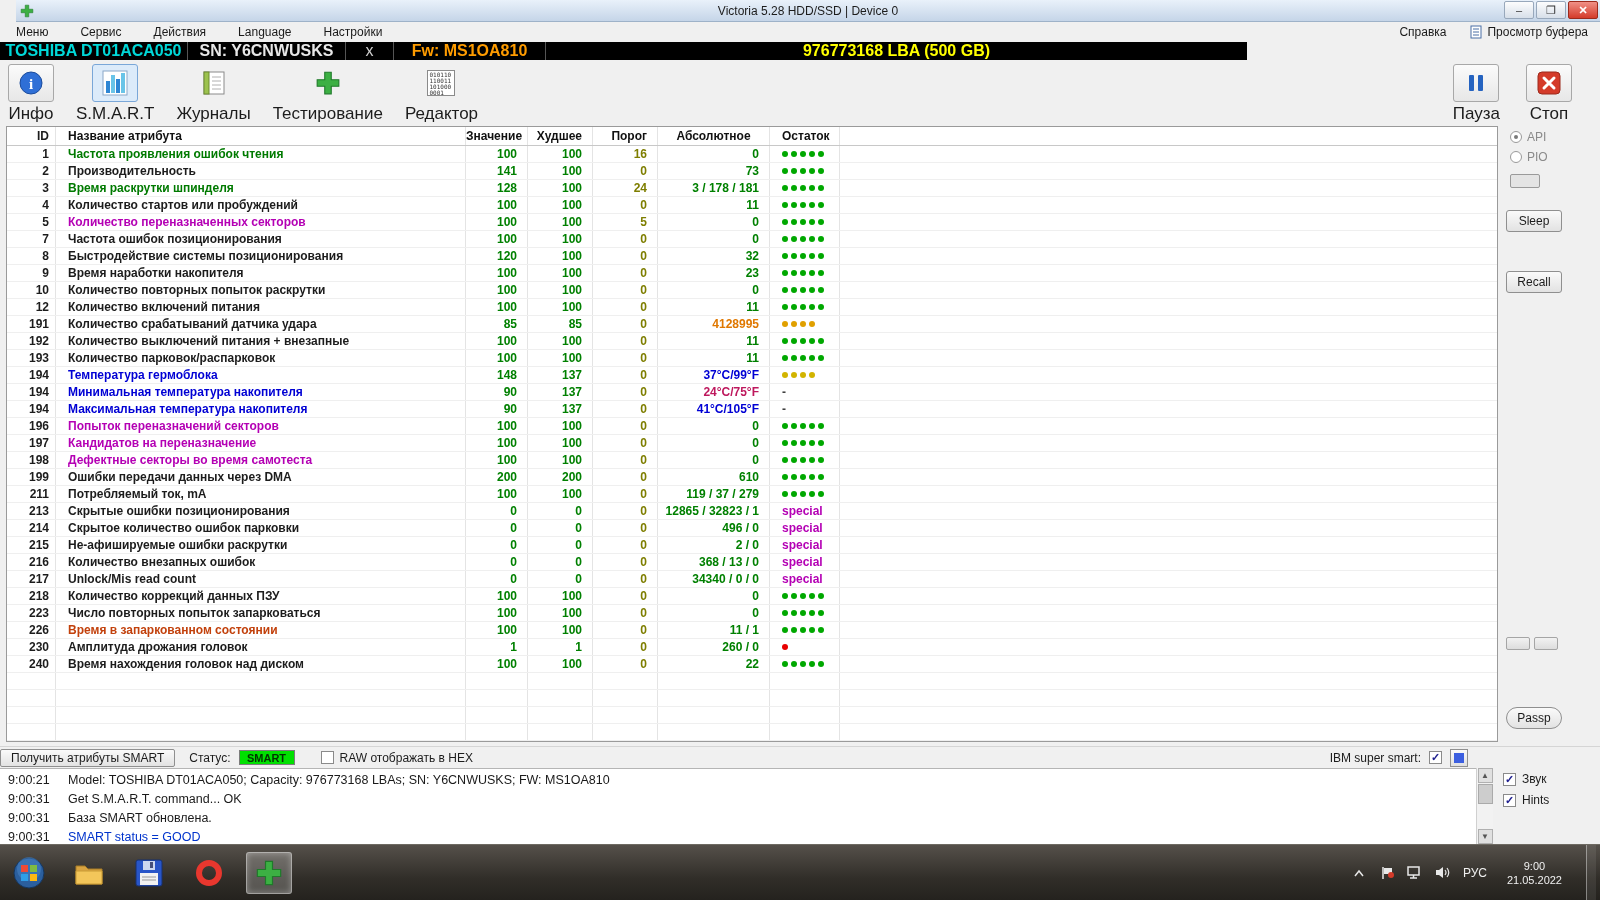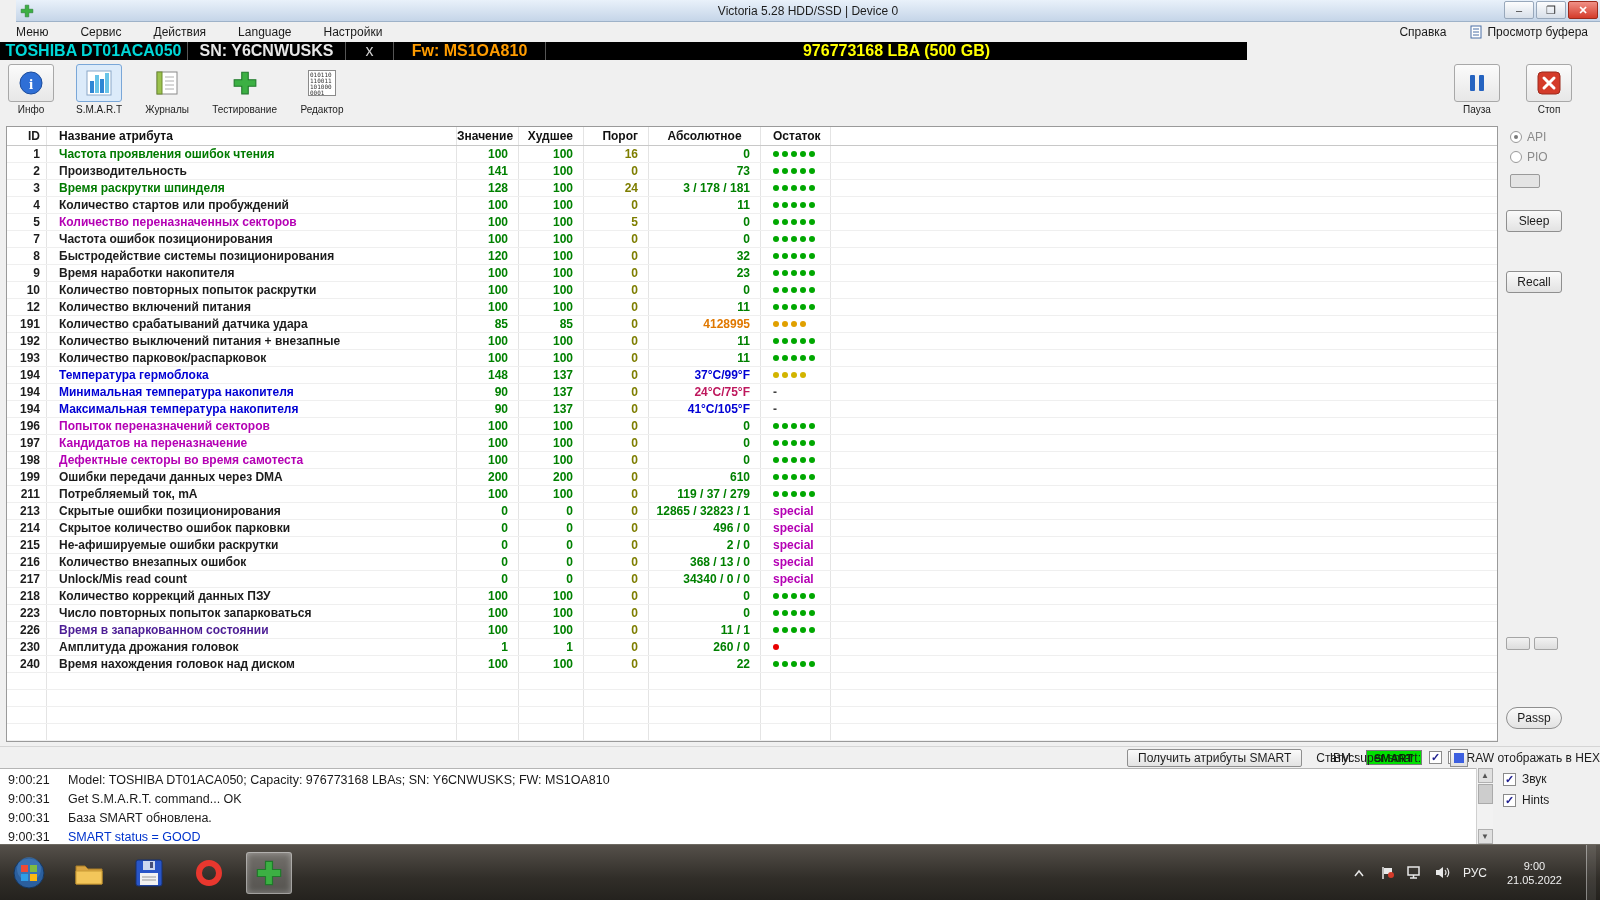--- a/index.html
+++ b/index.html
@@ -33,31 +33,31 @@
   .seg-fw { width:152px; color:#ff9c00; }
   .seg-cap { flex:1; color:#ffff00; border-right:none; }
 
   
   .toolbar { position:absolute; left:0; right:0; top:60px; height:62px; background:#f0f0f0;
     display:flex; align-items:flex-start; padding:4px 28px 0 8px; }
   .tbtn { display:flex; flex-direction:column; align-items:center; margin-right:22px; cursor:default; }
   .tbtn .ibox { width:46px; height:38px; display:flex; align-items:center; justify-content:center; border-radius:3px; border:1px solid transparent; }
   .tbtn.framed .ibox { background:linear-gradient(#fbfbfb,#e7e7e7); border:1px solid #a8a8a8; }
   .tbtn.active .ibox { background:#dcebfa; border:1px solid #7aa7d8; }
-  .tbtn .tlabel { font-size:10px; color:#1c1c1c; margin-top:2px; }
+  .tbtn .tlabel { font-size:17px; color:#1c1c1c; margin-top:2px; }
   .tool-right { margin-left:auto; display:flex; }
   .tool-right .tbtn { margin-right:0; margin-left:26px; }
   .editor-glyph { width:28px; height:26px; background:#fff; border:1px solid #8a8a8a;
     font-family:"DejaVu Sans Mono", monospace; font-size:6px; line-height:6px; color:#333; padding:1px; overflow:hidden; }
 
   
   .main { position:absolute; left:0; right:0; top:122px; height:624px; background:#f0f0f0; }
   .table-wrap { position:absolute; left:6px; top:4px; width:1492px; height:616px;
     background:#fff; border:1px solid #9a9a9a; overflow:hidden; font-weight:bold; }
-  .thead-row, .trow { display:grid; grid-template-columns:40px 410px 62px 65px 65px 112px 70px 1fr; }
+  .thead-row, .trow { display:grid; grid-template-columns:40px 410px 62px 65px 65px 112px 70px 1fr;padding-left:9px; }
   .thead-row { height:19px; line-height:19px; border-bottom:1px solid #c8c8c8; font-size:12px; color:#111; }
   .trow { height:17px; line-height:16px; border-bottom:1px solid #efefef; font-size:12px; }
   .cell { border-right:1px solid #e4e4e4; overflow:hidden; white-space:nowrap; }
   .c-fill { border-right:none; }
   .c-id { text-align:right; padding-right:6px; color:#1c1c1c; }
   .c-name { padding-left:12px; }
   .c-num, .c-thr { text-align:right; padding-right:10px; }
   .c-abs { text-align:right; padding-right:10px; }
   .h-center { text-align:center; }
   .h-left { padding-left:12px; text-align:left; }
@@ -71,21 +71,21 @@
   .radio { width:12px; height:12px; border-radius:50%; border:1px solid #9a9a9a; background:#fff; position:relative; }
   .radio.sel::after { content:""; position:absolute; left:3px; top:3px; width:4px; height:4px; border-radius:50%; background:#7a7a7a; }
   .led { position:absolute; left:10px; top:52px; width:30px; height:14px; background:#e4e4e4; border:1px solid #9a9a9a; border-radius:2px; }
   .side-btn { position:absolute; left:6px; width:56px; height:22px; font-size:12px; color:#1c1c1c;
     background:linear-gradient(#fafafa,#e2e2e2); border:1px solid #8f8f8f; border-radius:3px;
     display:flex; align-items:center; justify-content:center; cursor:default; }
   .mini-btn { position:absolute; width:24px; height:13px; background:linear-gradient(#f2f2f2,#ddd); border:1px solid #a5a5a5; border-radius:2px; }
 
   
   .statusbar { position:absolute; left:0; right:0; top:746px; height:22px; background:#f0f0f0;
-    border-top:1px solid #d5d5d5; display:flex; align-items:center; padding-left:0; font-size:12px; color:#1c1c1c;justify-content:flex-end; }
+    border-top:1px solid #d5d5d5; display:flex; align-items:center; padding-left:0; font-size:12px; color:#1c1c1c; }
   .sbtn { height:18px; padding:0 10px; background:linear-gradient(#fafafa,#e2e2e2); border:1px solid #8f8f8f;
     border-radius:2px; font-size:12px; display:flex; align-items:center; cursor:default; }
   .status-label { margin-left:14px; }
   .good-badge { margin-left:8px; width:56px; height:15px; background:#00e000; border:1px solid #7c7c7c;
     color:#003300; font-weight:bold; font-size:11px; display:flex; align-items:center; justify-content:center; }
   .cb { width:13px; height:13px; background:#fff; border:1px solid #8a8a8a; display:inline-flex;
     align-items:center; justify-content:center; font-size:11px; color:#1f1f8f; font-weight:bold; }
   .cb-row { display:flex; align-items:center; gap:6px; }
   .raw-row { margin-left:26px; }
   .ibm-group { position:absolute; right:132px; display:flex; align-items:center; gap:8px; }
@@ -650,21 +650,21 @@
               <span class="dot" style="background: rgb(0, 168, 0);"></span>
               <span class="dot" style="background: rgb(0, 168, 0);"></span>
               <span class="dot" style="background: rgb(0, 168, 0);"></span>
               <span class="dot" style="background: rgb(0, 168, 0);"></span>
               <span class="dot" style="background: rgb(0, 168, 0);"></span>
             </div>
             <div class="cell c-fill"></div>
           </div>
           <div class="trow">
             <div class="cell c-id" style="color: rgb(28, 28, 28);">226</div>
-            <div class="cell c-name" style="color: #4c1d95;">Время в запаркованном состоянии</div>
+            <div class="cell c-name" style="color: #c2410c;">Время в запаркованном состоянии</div>
             <div class="cell c-num" style="color: rgb(0, 128, 0);">100</div>
             <div class="cell c-num" style="color: rgb(0, 128, 0);">100</div>
             <div class="cell c-thr" style="color: rgb(126, 126, 0);">0</div>
             <div class="cell c-abs" style="color: rgb(0, 128, 0);">11 / 1</div>
             <div class="cell c-health">
               <span class="dot" style="background: rgb(0, 168, 0);"></span>
               <span class="dot" style="background: rgb(0, 168, 0);"></span>
               <span class="dot" style="background: rgb(0, 168, 0);"></span>
               <span class="dot" style="background: rgb(0, 168, 0);"></span>
               <span class="dot" style="background: rgb(0, 168, 0);"></span>

